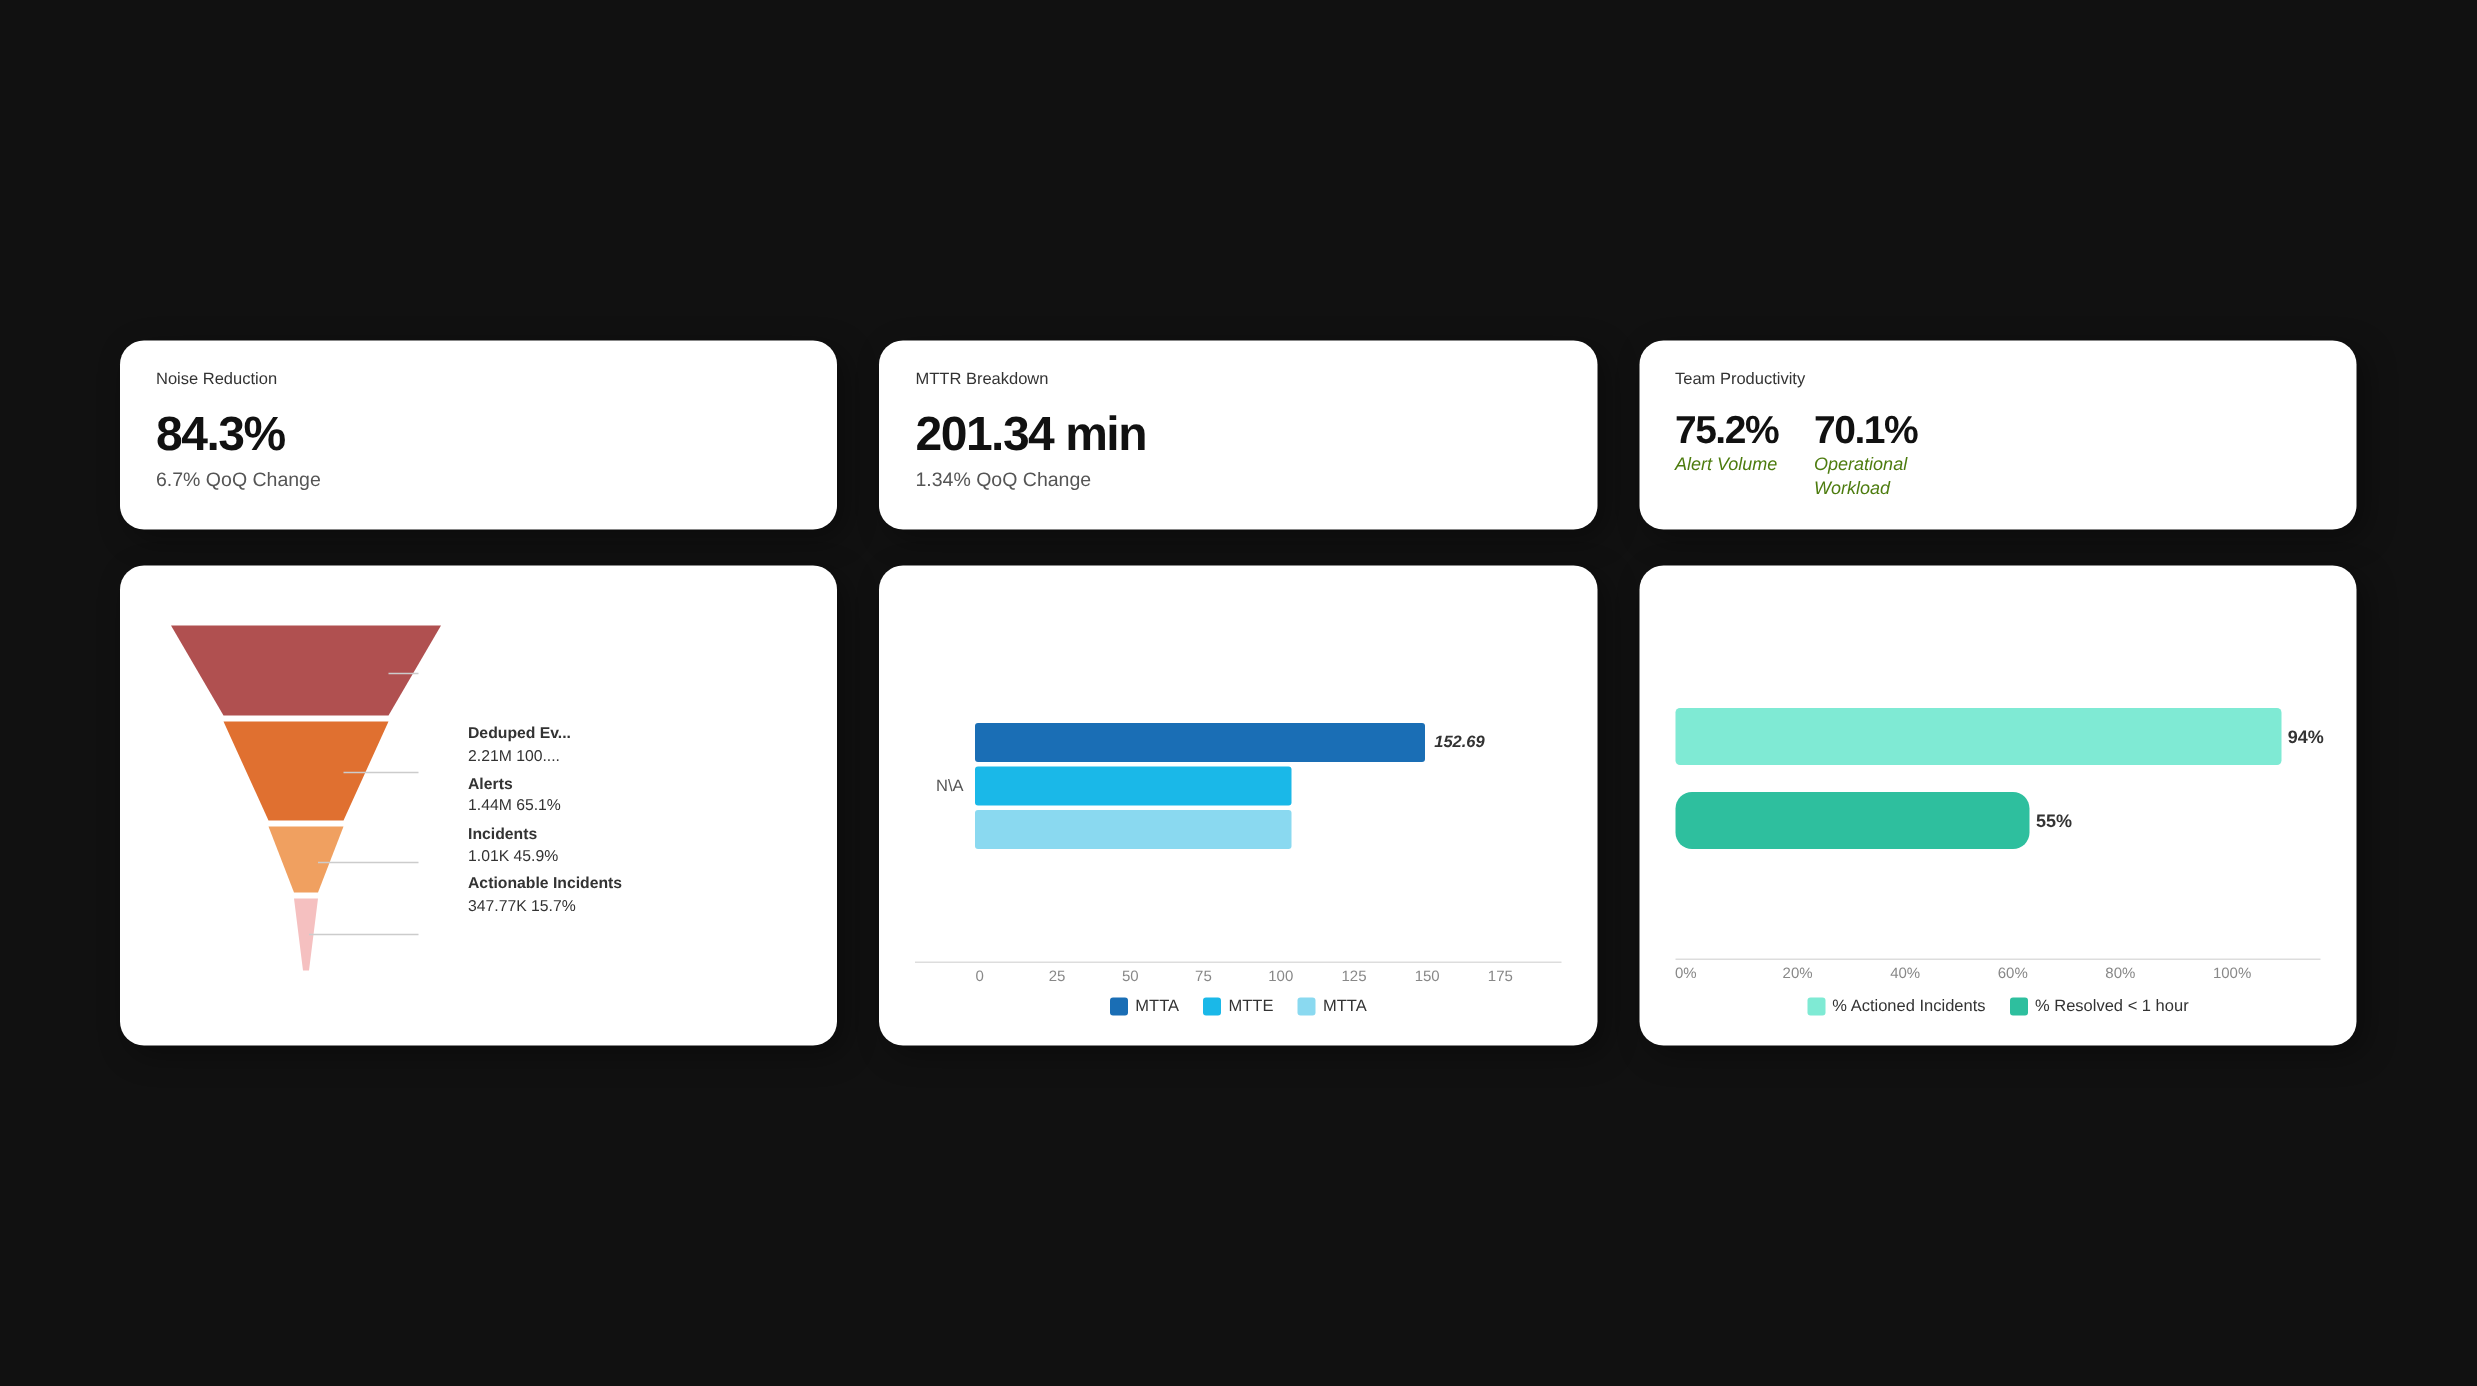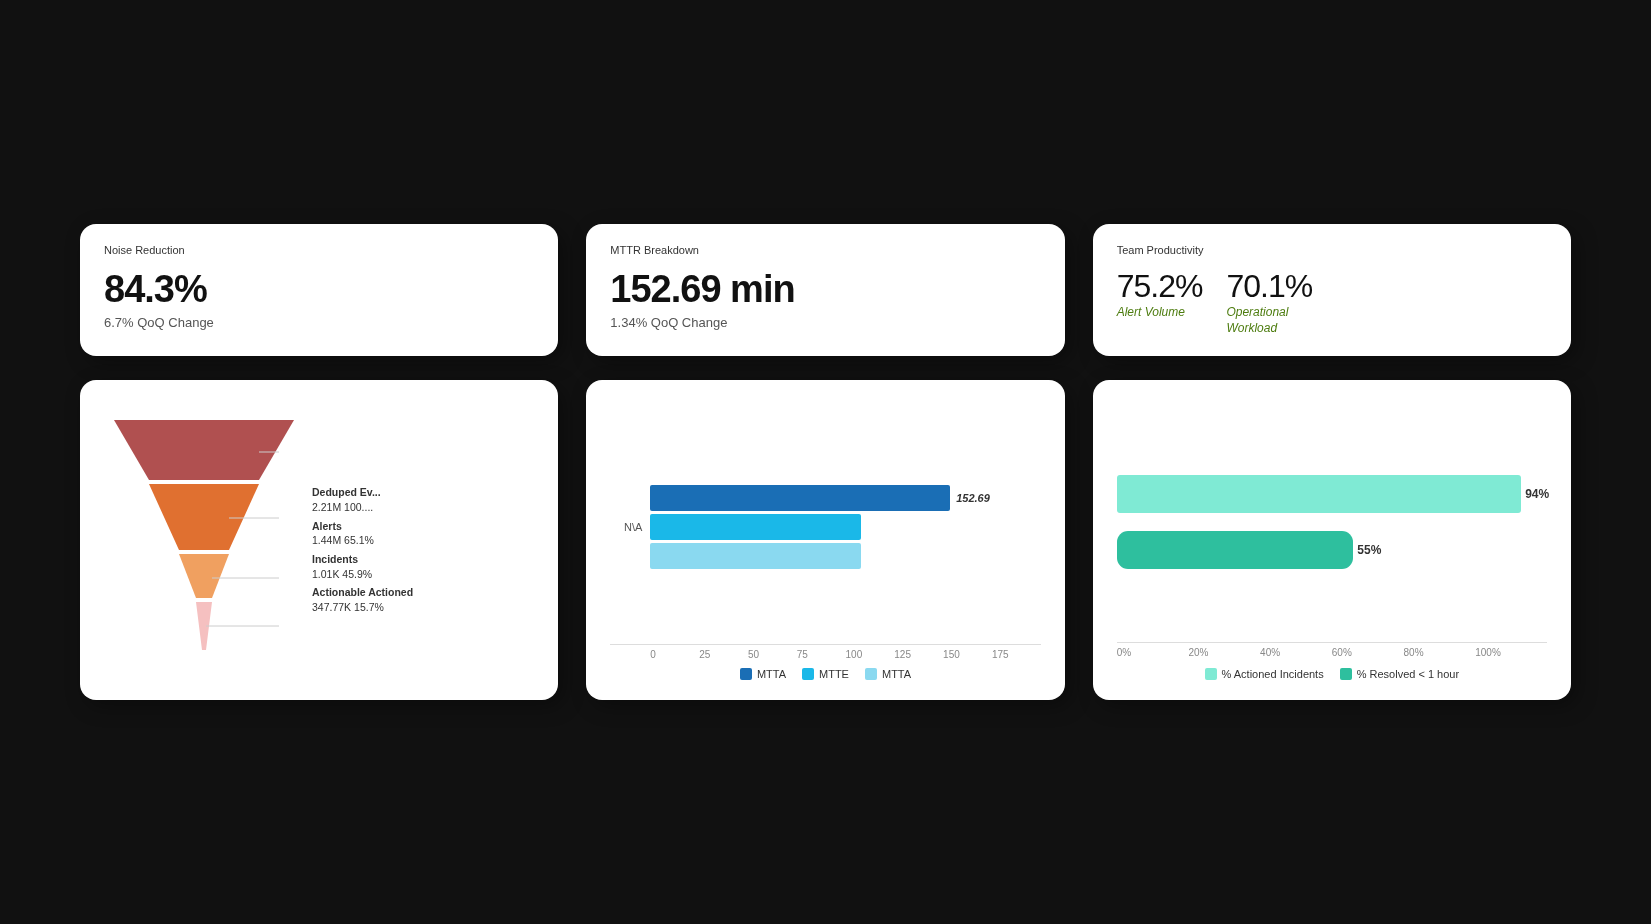--- a/index.html
+++ b/index.html
@@ -32,39 +32,39 @@
     .stat-card {
       min-height: 110px;
     }
     .stat-card .title {
       font-size: 11px;
       color: #333;
       font-weight: 400;
       margin-bottom: 12px;
     }
     .stat-card .value {
-      font-size: 38px;
+      font-size: 32px;
       font-weight: 700;
       color: #111;
       letter-spacing: -1px;
     }
     .stat-card .change {
       font-size: 13px;
       color: #555;
       margin-top: 4px;
     }
     
     .team-prod-values {
       display: flex;
       gap: 24px;
       align-items: flex-start;
     }
     .team-prod-item .value {
-      font-size: 32px;
-      font-weight: 400;
+      font-size: 26px;
+      font-weight: 700;
       color: #111;
     }
     .team-prod-item .sub-label {
       font-size: 12px;
       color: #4d7c0f;
       line-height: 1.3;
       max-width: 80px;
       font-style: italic;
     }
     
@@ -231,21 +231,21 @@
 <div class="dashboard">
 
   <div class="card stat-card">
     <div class="title">Noise Reduction</div>
     <div class="value">84.3%</div>
     <div class="change">6.7% QoQ Change</div>
   </div>
 
   <div class="card stat-card">
     <div class="title">MTTR Breakdown</div>
-    <div class="value">152.69 min</div>
+    <div class="value">201.34 min</div>
     <div class="change">1.34% QoQ Change</div>
   </div>
 
   <div class="card stat-card">
     <div class="title">Team Productivity</div>
     <div class="team-prod-values">
       <div class="team-prod-item">
         <div class="value">75.2%</div>
         <div class="sub-label">Alert Volume</div>
       </div>
@@ -277,21 +277,21 @@
         <div class="funnel-label">
           <span class="label-name">Deduped Ev...</span><br>2.21M 100....
         </div>
         <div class="funnel-label">
           <span class="label-name">Alerts</span><br>1.44M 65.1%
         </div>
         <div class="funnel-label">
           <span class="label-name">Incidents</span><br>1.01K 45.9%
         </div>
         <div class="funnel-label">
-          <span class="label-name">Actionable Actioned</span><br>347.77K 15.7%
+          <span class="label-name">Actionable Incidents</span><br>347.77K 15.7%
         </div>
       </div>
     </div>
   </div>
 
   <div class="card chart-card">
     <div class="mttr-chart">
       <div class="mttr-bars-area">
         <div class="mttr-row">
           <div class="mttr-row-label">N\A</div>

